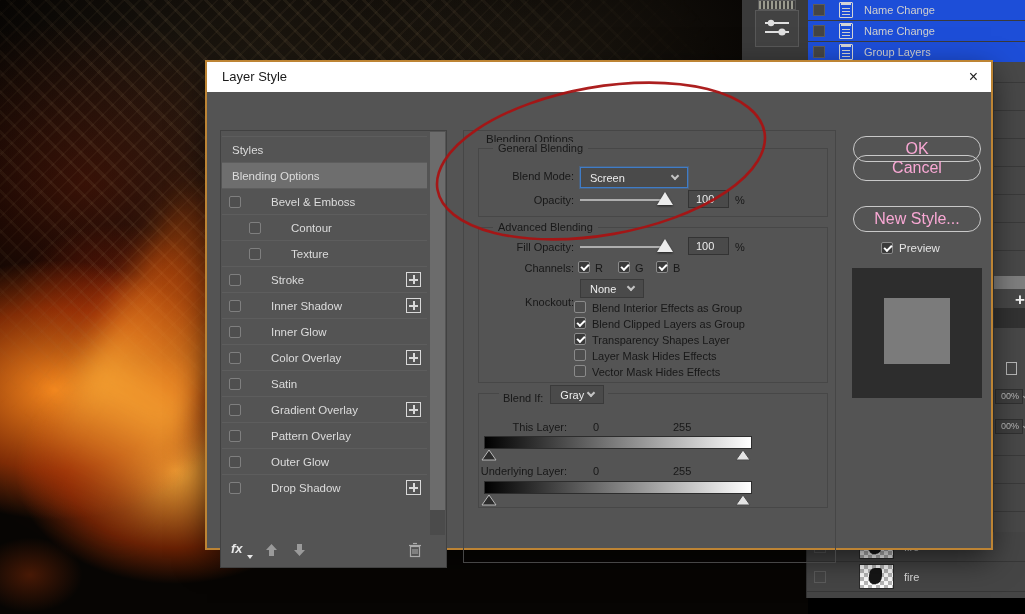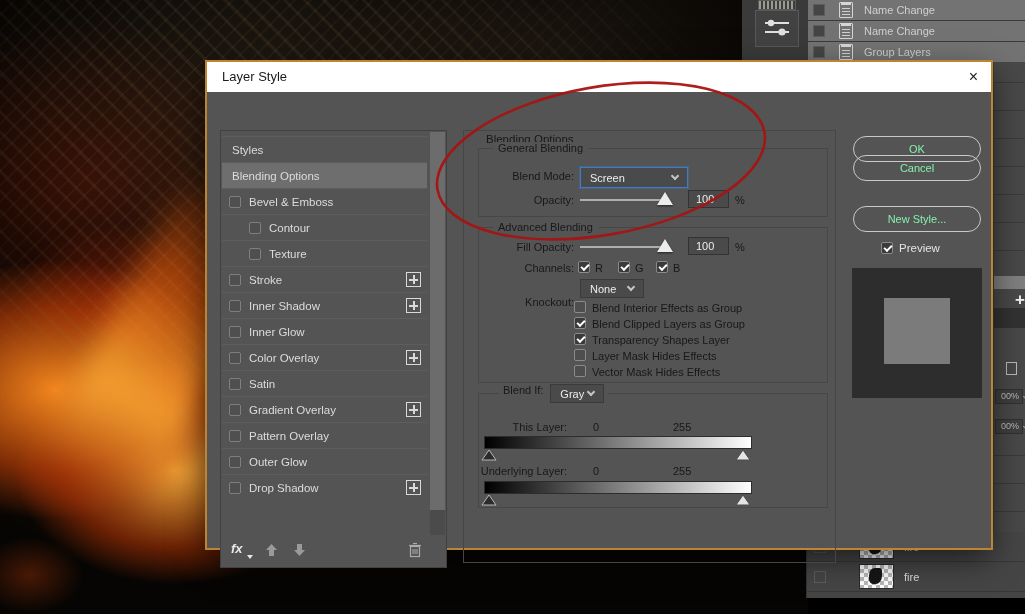--- a/index.html
+++ b/index.html
@@ -27,21 +27,21 @@
     background:linear-gradient(to bottom, transparent, rgba(255,110,15,.5) 30%, rgba(255,175,55,.8) 62%, rgba(130,35,6,.4) 88%, transparent);
     filter:blur(14px);}
 
   
   .tools-strip{position:absolute;left:742px;top:0;width:66px;height:62px;background:#3a3a3a;}
   .stripe-box{position:absolute;left:16px;top:0;width:38px;height:10px;border:1px solid #5a5a5a;
     background:repeating-linear-gradient(90deg,#9a9a8e 0 2px,#3d3d3d 2px 4px);}
   .sliders-cell{position:absolute;left:13px;top:10px;width:44px;height:37px;background:#424242;border:1px solid #585858;}
 
   
-  .history-panel{position:absolute;left:808px;top:0;width:217px;height:63px;background:#737373;}
+  .history-panel{position:absolute;left:808px;top:0;width:217px;height:63px;background:#1d4ed8;}
   .hrow{display:flex;align-items:center;height:21px;border-bottom:1px solid #3a3a3a;}
   .hwell{width:12px;height:12px;margin-left:5px;border:1px solid #5c5c5c;background:#454545;flex:0 0 auto;}
   .hdoc{position:relative;width:14px;height:16px;margin-left:14px;border:1px solid #d5d5d5;border-radius:1px;flex:0 0 auto;}
   .hdoc::before{content:"";position:absolute;left:1px;right:1px;top:-1px;height:3px;background:#d5d5d5;}
   .hdoc::after{content:"";position:absolute;left:2px;right:2px;top:5px;height:8px;
     background:repeating-linear-gradient(#cfcfcf 0 1px, transparent 1px 3px);}
   .hlabel{margin-left:11px;color:#cfcfcf;font-size:11px;white-space:nowrap;}
 
   
   .right-strip{position:absolute;left:993px;top:62px;width:32px;height:486px;background:#484848;border-left:1px solid #3c3c3c;}
@@ -75,21 +75,21 @@
   .dlg-close{position:absolute;right:13px;top:4px;font-size:16px;color:#222;cursor:default;line-height:22px;}
   .dlg-body{position:absolute;left:0;top:30px;right:0;bottom:0;background:#545454;}
 
   
   .styles-box{position:absolute;left:13px;top:38px;width:227px;height:438px;border:1px solid #414141;background:#545454;}
   .rows{position:absolute;left:1px;top:5px;width:205px;}
   .srow{position:relative;display:flex;align-items:center;height:26px;border-top:1px solid #5d5d5d;}
   .srow.selected{background:#6e6e6e;}
   .scb{width:12px;height:12px;border:1px solid #7f7f7f;background:#4f4f4f;border-radius:2px;margin:0 8px 0 7px;flex:0 0 auto;}
   .srow.indent .scb{margin-left:27px;}
-  .srow-label{color:#dcdcdc;font-size:11.5px;white-space:nowrap;}
+  .srow-label{color:#dcdcdc;font-size:11.5px;white-space:nowrap;margin-left:22px;}
   .srow.nocb .srow-label{margin-left:10px;}
   .plusbtn{position:absolute;right:6px;top:5px;width:15px;height:15px;border:1px solid #d9d9d9;}
   .plusbtn::before{content:"";position:absolute;left:2px;right:2px;top:5.5px;height:2px;background:#d9d9d9;}
   .plusbtn::after{content:"";position:absolute;top:2px;bottom:2px;left:5.5px;width:2px;background:#d9d9d9;}
   .vscroll{position:absolute;right:1px;top:1px;width:15px;height:403px;background:#4b4b4b;}
   .vthumb{position:absolute;left:0;top:0;width:100%;height:378px;background:#6c6c6c;}
   .fx-bar{position:absolute;left:0;right:0;bottom:5px;height:22px;}
   .fx-label{position:absolute;left:10px;top:1px;color:#e8e8e8;font-size:13px;font-style:italic;font-weight:bold;}
   .fx-caret{position:absolute;left:26px;top:15px;width:0;height:0;border-left:3px solid transparent;border-right:3px solid transparent;border-top:4px solid #e8e8e8;}
   .mv-arrow{position:absolute;top:3px;}
@@ -105,28 +105,28 @@
   .dd .dd-text{position:absolute;left:9px;top:50%;transform:translateY(-50%);}
   .chev{position:absolute;right:9px;top:50%;width:6px;height:6px;margin-top:-5px;border-right:2px solid #c4c4c4;border-bottom:2px solid #c4c4c4;transform:rotate(45deg);}
   .slider-track{position:absolute;height:2px;background:#aeaeae;}
   .slider-thumb{position:absolute;width:0;height:0;border-left:8px solid transparent;border-right:8px solid transparent;border-bottom:13px solid #ececec;filter:drop-shadow(0 1px 1px rgba(0,0,0,.6));}
   .valbox{position:absolute;width:41px;height:18px;background:#4a4a4a;border:1px solid #333;color:#ececec;font-size:11px;line-height:16px;padding-left:7px;}
   .ccb{position:absolute;width:12px;height:12px;border:1px solid #8a8a8a;background:#4e4e4e;border-radius:2px;}
   .ccb.checked{background:#3a3a3a;}
   .ccb.checked::after{content:"";position:absolute;left:2px;top:2px;width:6px;height:3px;border-left:2px solid #fff;border-bottom:2px solid #fff;transform:rotate(-45deg);}
   .cletter{position:absolute;color:#181818;font-size:11px;}
   .advcb-label{position:absolute;color:#181818;font-size:11px;white-space:nowrap;}
-  .bi-head{position:absolute;left:20px;top:-10px;background:#545454;display:flex;align-items:flex-start;height:20px;padding:0 4px;}
+  .bi-head{position:absolute;left:20px;top:-10px;background:#545454;display:flex;align-items:flex-end;height:20px;padding:0 4px;}
   .bi-label{color:#181818;font-size:11px;margin-right:7px;}
   .grad{position:absolute;left:5px;width:268px;height:13px;border:1px solid #2d2d2d;background:linear-gradient(to right,#000,#fff);}
   .gthumb{position:absolute;width:16px;height:12px;}
 
   
   .pillbtn{position:absolute;left:646px;width:128px;height:26px;border:1px solid #c9c9c9;border-radius:13px;
-    color:#86efac;font-size:11px;text-align:center;line-height:24px;background:transparent;}
+    color:#f9a8d4;font-size:16px;text-align:center;line-height:24px;background:transparent;}
   .pv-label{position:absolute;left:692px;top:150px;color:#e3e3e3;font-size:11.5px;}
   .preview-thumb{position:absolute;left:645px;top:176px;width:130px;height:130px;background:#2d2d2d;}
   .preview-inner{position:absolute;left:32px;top:30px;width:66px;height:66px;background:#7b7b7b;}
 
   .annotation-svg{position:absolute;left:0;top:0;pointer-events:none;}
 </style>
 </head>
 <body>
 
 <div id="screen">

